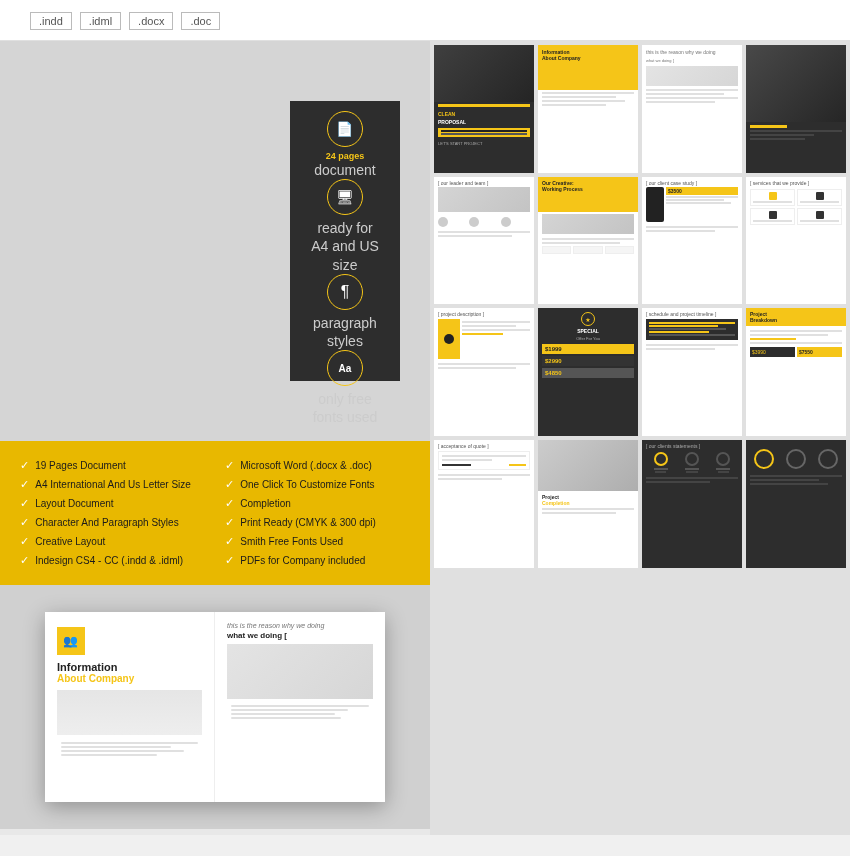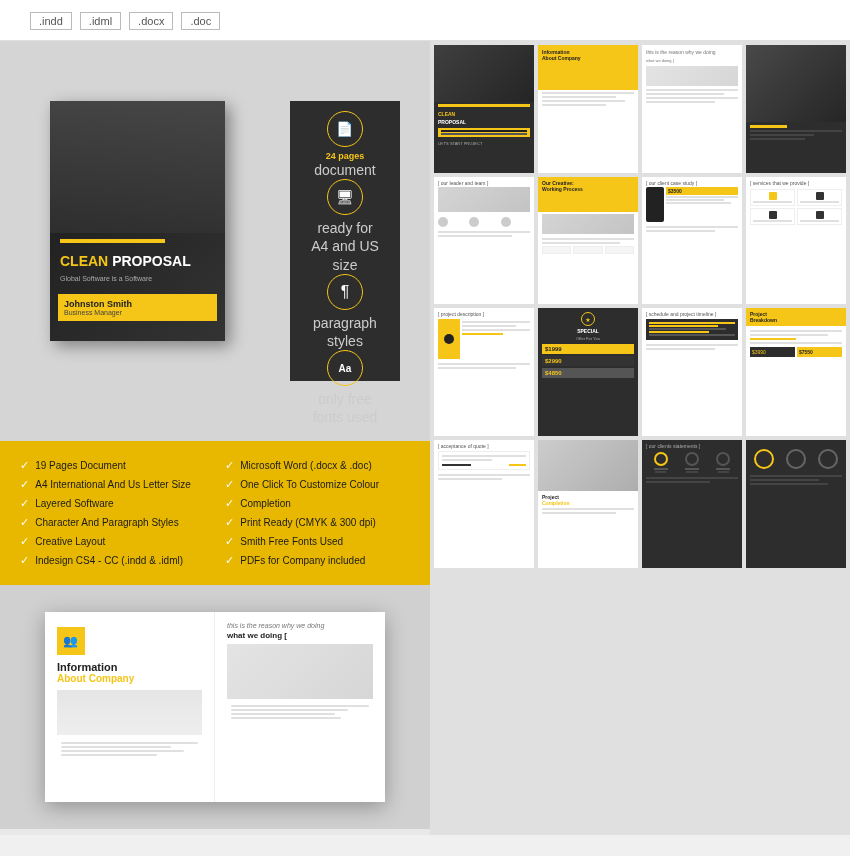--- a/index.html
+++ b/index.html
@@ -76,34 +76,20 @@
     </div>
   </div>
 </div>
 
 <div class="main">
 
   <div class="left-panel">
 
     <div class="cover-area">
 
-      <div class="cover-book">
-        <div class="cover-book-inner">
-          <div class="cover-photo"></div>
-          <div class="cover-yellow-bar"></div>
-          <div class="cover-title-text">
-            <span style="color:#f5c518">CLEAN</span> <span style="color:#fff">PROPOSAL</span>
-          </div>
-          <div class="cover-subtitle">Global Software is a Software</div>
-          <div style="position:absolute;bottom:20px;left:0;right:0;margin:0 8px;background:#f5c518;padding:5px 6px;">
-            <div class="cover-name">Johnston Smith</div>
-            <div class="cover-info">Business Manager</div>
-          </div>
-        </div>
-      </div>
 
       <div class="features-panel">
         <div class="feature-item">
           <div class="feature-icon">📄</div>
           <div class="feature-accent">24 pages</div>
           <div class="feature-text">document</div>
         </div>
         <div style="width:60%;height:1px;background:#555;"></div>
         <div class="feature-item">
           <div class="feature-icon">🖥</div>
@@ -131,25 +117,25 @@
         <div class="feature-row">
           <span class="check-icon">✓</span>
           <span class="feature-label">Microsoft Word (.docx &amp; .doc)</span>
         </div>
         <div class="feature-row">
           <span class="check-icon">✓</span>
           <span class="feature-label">A4 International And Us Letter Size</span>
         </div>
         <div class="feature-row">
           <span class="check-icon">✓</span>
-          <span class="feature-label">One Click To Customize Colour</span>
-        </div>
-        <div class="feature-row">
-          <span class="check-icon">✓</span>
-          <span class="feature-label">Layered Software</span>
+          <span class="feature-label">One Click To Customize Fonts</span>
+        </div>
+        <div class="feature-row">
+          <span class="check-icon">✓</span>
+          <span class="feature-label">Layout Document</span>
         </div>
         <div class="feature-row">
           <span class="check-icon">✓</span>
           <span class="feature-label">Completion</span>
         </div>
         <div class="feature-row">
           <span class="check-icon">✓</span>
           <span class="feature-label">Character And Paragraph Styles</span>
         </div>
         <div class="feature-row">

